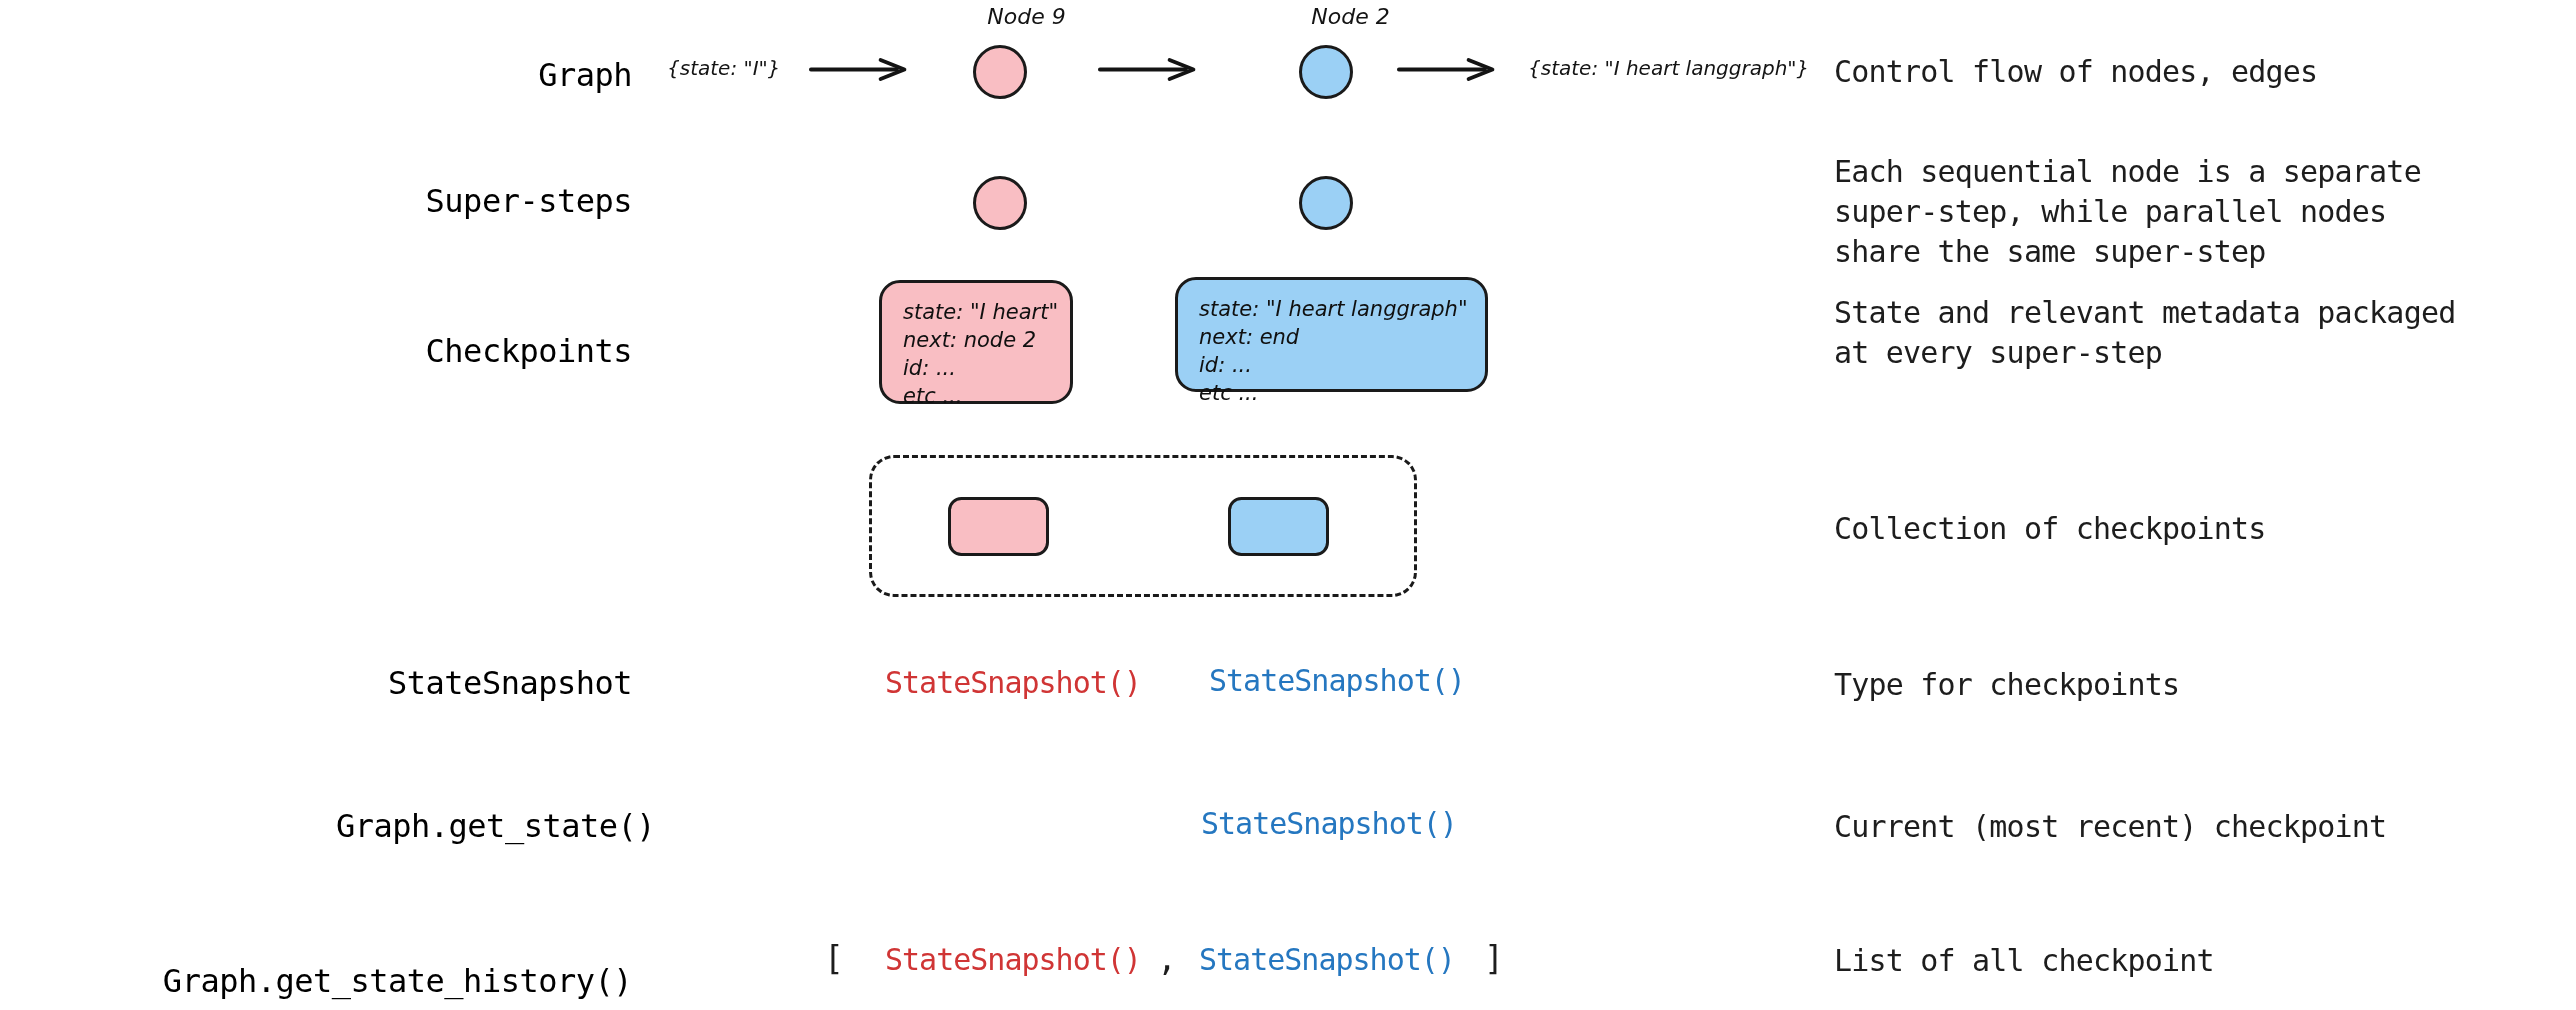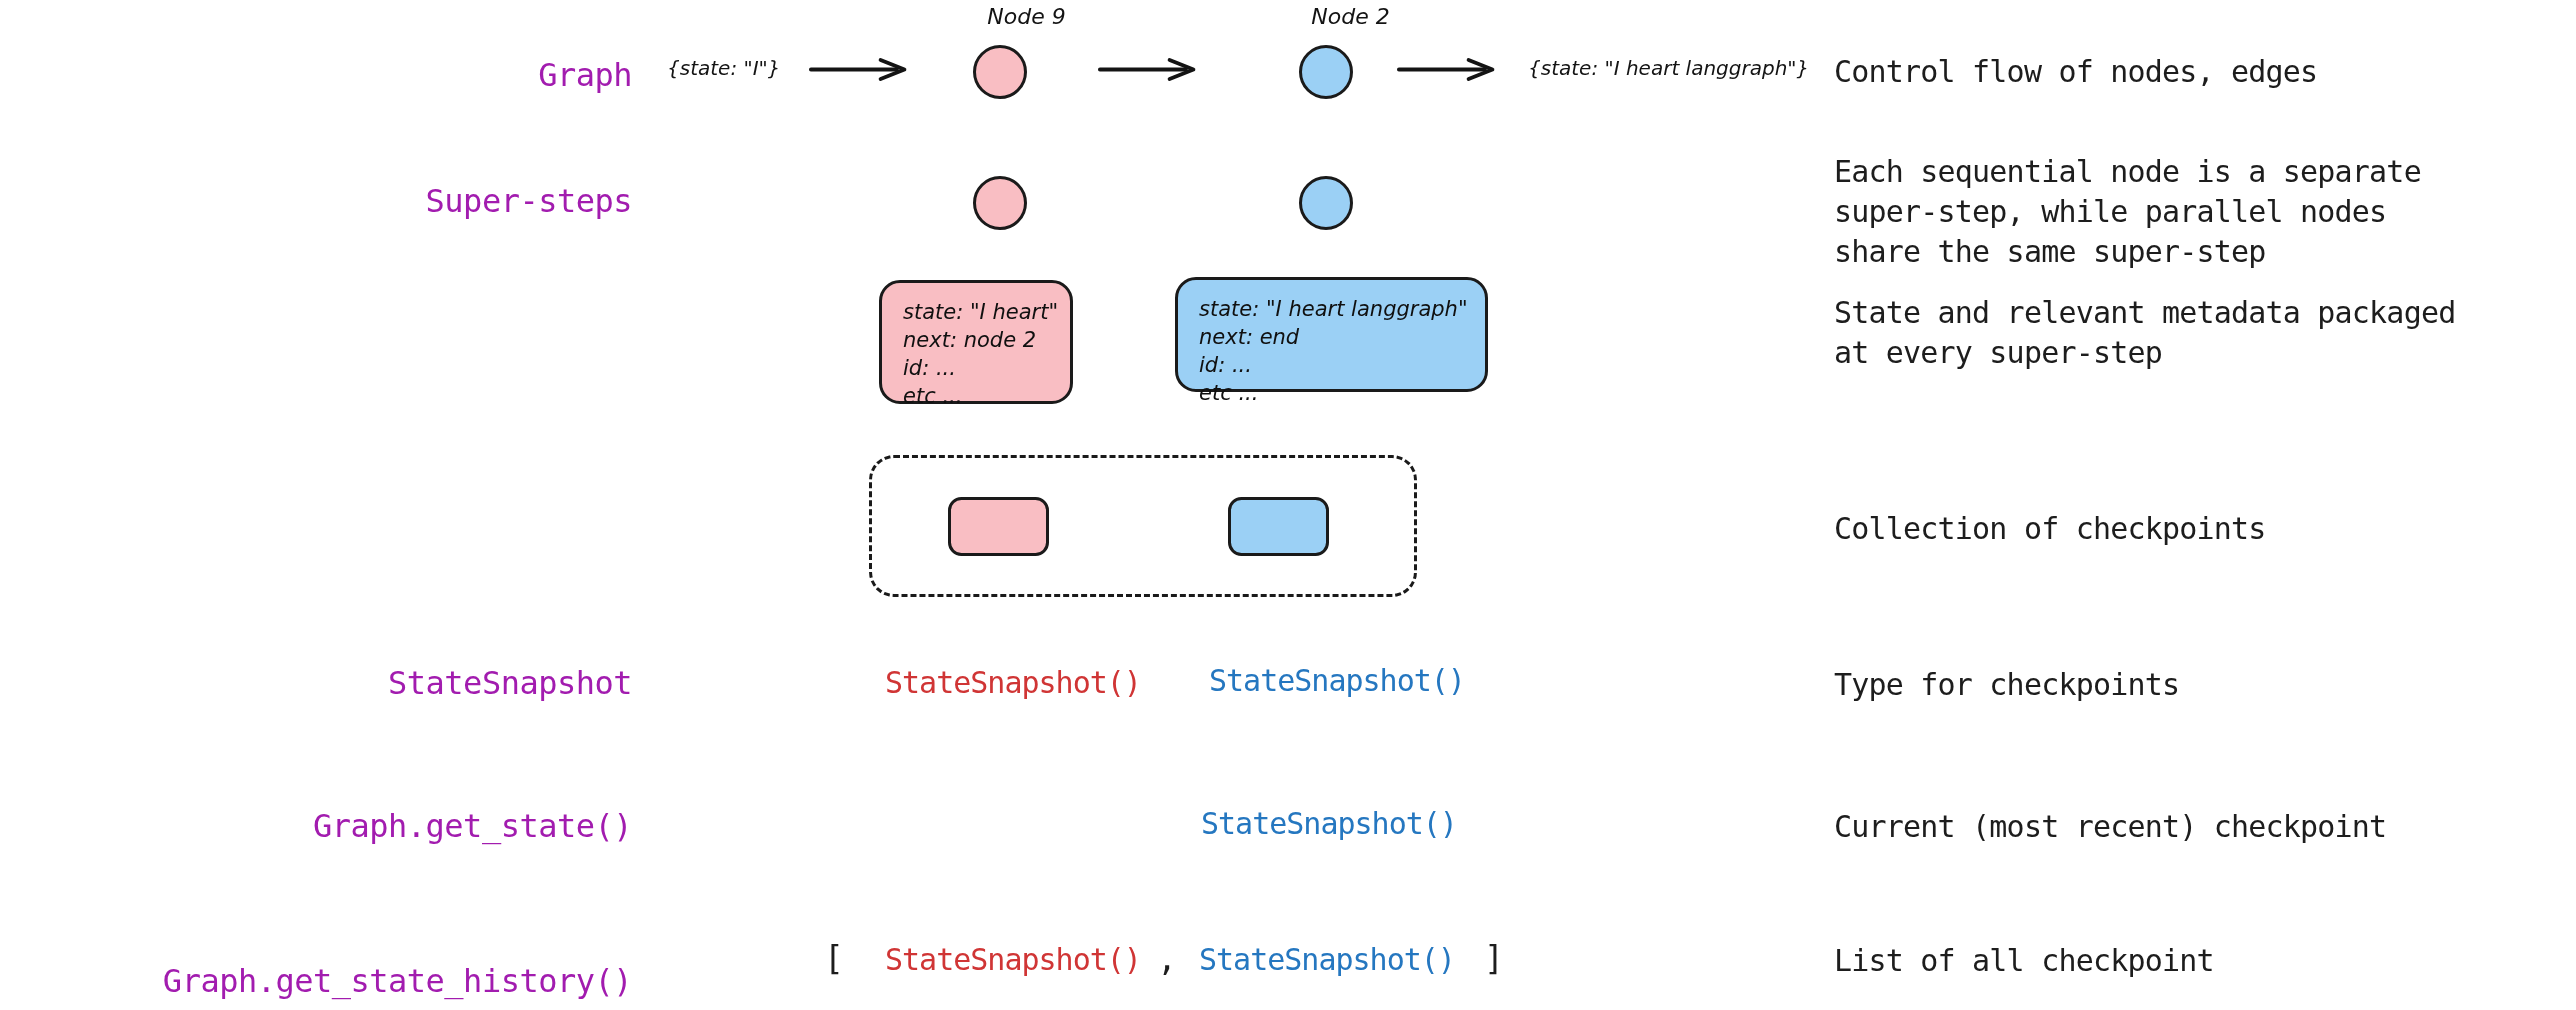--- a/index.html
+++ b/index.html
@@ -30,21 +30,21 @@
 
   
   .row-label {
     position: absolute;
     left: 0;
     width: 632px;
     text-align: right;
     font-family: "DejaVu Sans Mono", monospace;
     font-size: 32px;
     font-weight: 500;
-    color: #a21caf;
+    color: #000000;
     letter-spacing: -0.5px;
     white-space: nowrap;
   }
 
   
   .row-desc {
     position: absolute;
     left: 1834px;
     width: 737px;
     font-family: "DejaVu Sans Mono", monospace;
@@ -185,20 +185,21 @@
     <div class="circle pink" style="left:973px;top:32px;"></div>
     <div class="circle blue" style="left:1299px;top:32px;"></div>
 
     <div class="row-desc" style="top:7.7px;">Each sequential node is a separate
 super-step, while parallel nodes
 share the same super-step</div>
   </div>
 
   <div class="row" style="top:258px;height:182px;">
 
+    <div class="row-label" style="top:74px;">Checkpoints</div>
 
     <div class="cp-box pink" style="left:879px;top:22px;width:194px;height:124px;">
       <div class="cp-line">state: "I heart"</div>
       <div class="cp-line">next: node 2</div>
       <div class="cp-line">id: ...</div>
       <div class="cp-line">etc ...</div>
     </div>
 
     <div class="cp-box blue" style="left:1175px;top:19px;width:313px;height:115px;">
       <div class="cp-line">state: "I heart langgraph"</div>
@@ -228,21 +229,21 @@
 
     <div class="snap red" style="left:885px;top:33px;">StateSnapshot()</div>
 
     <div class="snap blue" style="left:1209px;top:31px;">StateSnapshot()</div>
 
     <div class="row-desc" style="top:33px;">Type for checkpoints</div>
   </div>
 
   <div class="row" style="top:775px;height:134px;">
 
-    <div class="row-label" style="top:32px;">Graph.get_state()</div>
+    <div class="row-label" style="top:32px;margin-left:23px;">Graph.get_state()</div>
 
     <div class="snap blue" style="left:1201px;top:31px;">StateSnapshot()</div>
 
     <div class="row-desc" style="top:32px;">Current (most recent) checkpoint</div>
   </div>
 
   <div class="row" style="top:909px;height:101px;">
 
     <div class="row-label" style="top:38px;margin-top:15px;">Graph.get_state_history()</div>
 

